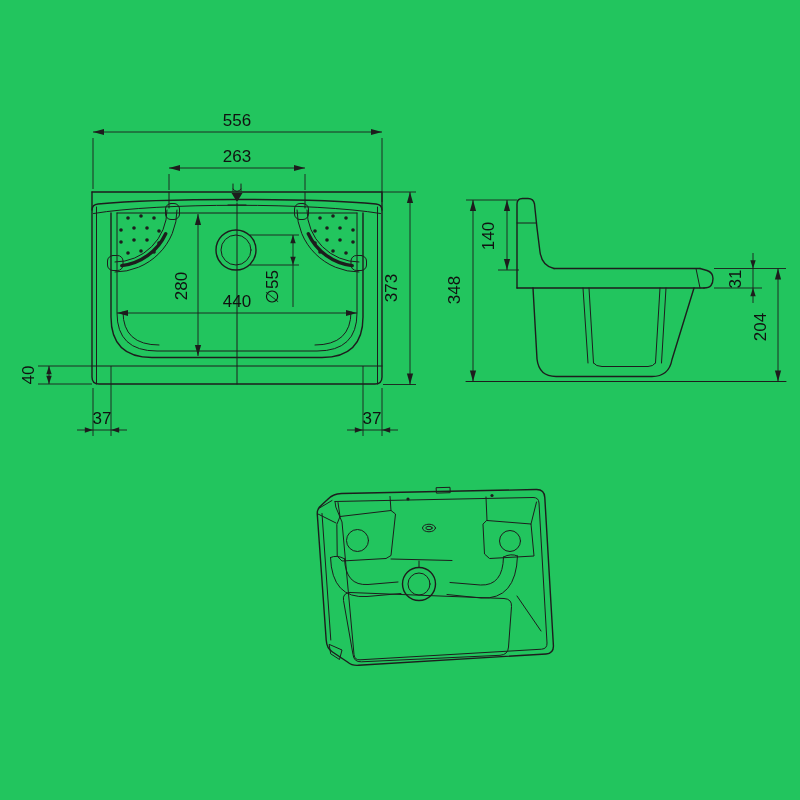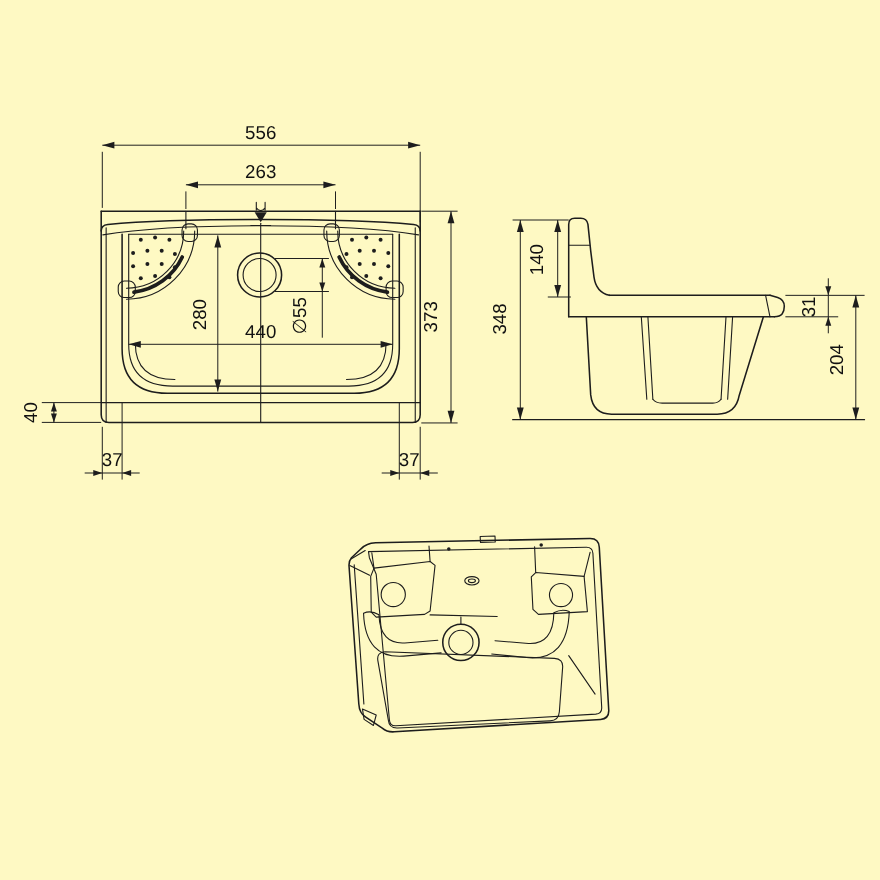--- a/index.html
+++ b/index.html
@@ -1,16 +1,16 @@
 <!DOCTYPE html>
 <html><head>
 <meta charset="utf-8">
 <style>
   html,body{margin:0;padding:0;background:#ffffff;}
-  .stage{position:relative;width:800px;height:800px;background:#fef9c3;overflow:hidden;
+  .stage{position:relative;width:800px;height:800px;background:#22c55e;overflow:hidden;
          font-family:"Liberation Sans","DejaVu Sans",sans-serif;}
   svg{display:block}
   .ln   {fill:none;stroke:#1d1d1d;stroke-width:1.4;stroke-linecap:round;stroke-linejoin:round;}
   .ln2  {fill:none;stroke:#1d1d1d;stroke-width:1;stroke-linecap:round;stroke-linejoin:round;}
   .thick{fill:none;stroke:#1d1d1d;stroke-width:3.4;stroke-linecap:round;}
   .dim  {fill:none;stroke:#1d1d1d;stroke-width:0.9;}
   .dot  {fill:#1d1d1d;stroke:none;}
   .dtxt {font-family:"Liberation Sans","DejaVu Sans",sans-serif;font-size:17px;fill:#111;
          text-anchor:middle;}
 </style>

